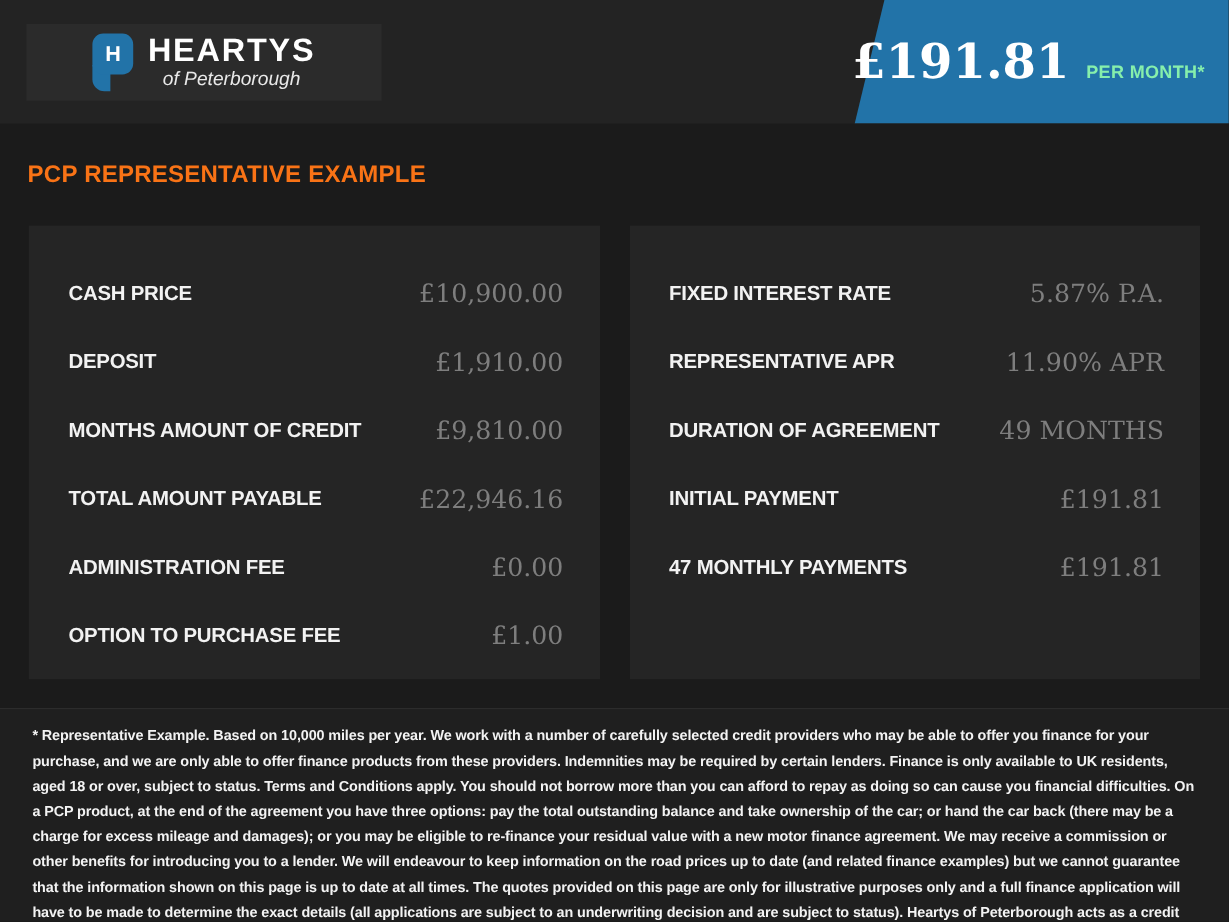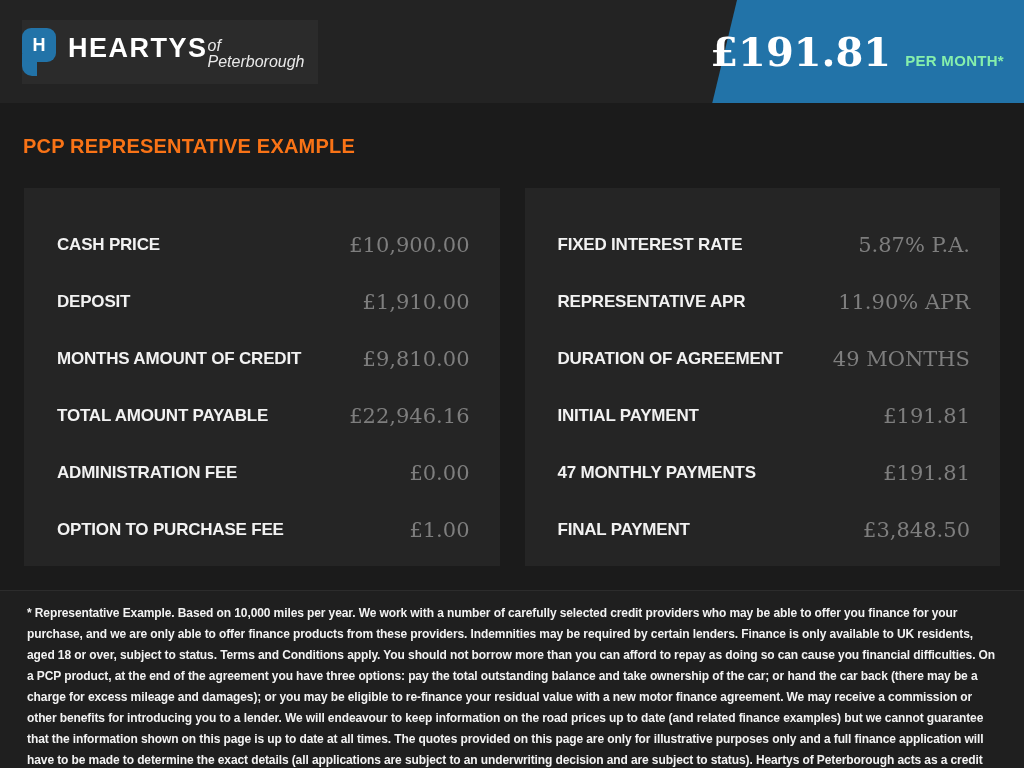--- a/index.html
+++ b/index.html
@@ -10,21 +10,21 @@
   .header { position:relative; height:103px; background:#232323; overflow:hidden; }
   .logo-box { position:absolute; left:22px; top:20px; width:296px; height:64px;
               background:#2b2b2b; display:flex; align-items:center; justify-content:center; }
   .p-icon { position:relative; width:34px; height:48px; margin-right:12px; flex:0 0 auto; }
   .p-icon .bowl { position:absolute; top:0; left:0; width:34px; height:34px;
                   background:var(--accent,#2273a8); border-radius:9px;
                   display:flex; align-items:center; justify-content:center; }
   .p-icon .bowl span { color:#fff; font-weight:800; font-size:18px; }
   .p-icon .stem { position:absolute; left:0; top:26px; width:15px; height:22px;
                   background:var(--accent,#2273a8); border-bottom-left-radius:10px; }
-  .logo-words { display:flex; flex-direction:row; line-height:1; }
+  .logo-words { display:flex; flex-direction:column; line-height:1; }
   .brand { color:#fff; font-weight:800; font-size:27px; letter-spacing:1.5px; }
   .tagline { color:#e9e9e9; font-style:italic; font-size:16px; margin-top:3px; align-self:center; }
 
   .blue-wedge { position:absolute; top:0; left:737px; width:420px; height:103px;
                 background:var(--accent,#2273a8); transform:skewX(-13.5deg);
                 transform-origin:top left; }
   .price-banner { position:absolute; top:0; right:20px; height:103px;
                   display:flex; align-items:center; }
   .price-inner { display:flex; align-items:baseline; gap:14px; }
   .price-amount { font-family:"DejaVu Serif", serif; font-weight:700;
@@ -120,23 +120,19 @@
         <span class="fvalue">49 MONTHS</span>
       </div>
         <div class="frow">
         <span class="flabel">INITIAL PAYMENT</span>
         <span class="fvalue">£191.81</span>
       </div>
         <div class="frow">
         <span class="flabel">47 MONTHLY PAYMENTS</span>
         <span class="fvalue">£191.81</span>
       </div>
-        <div class="frow">
-        <span class="flabel">FINAL PAYMENT</span>
-        <span class="fvalue">£3,848.50</span>
-      </div>
       </div>
   </div>
 </div>
 
 <div class="footer">
   <p class="disclaimer">* Representative Example. Based on 10,000 miles per year. We work with a number of carefully selected credit providers who may be able to offer you finance for your purchase, and we are only able to offer finance products from these providers. Indemnities may be required by certain lenders. Finance is only available to UK residents, aged 18 or over, subject to status. Terms and Conditions apply. You should not borrow more than you can afford to repay as doing so can cause you financial difficulties. On a PCP product, at the end of the agreement you have three options: pay the total outstanding balance and take ownership of the car; or hand the car back (there may be a charge for excess mileage and damages); or you may be eligible to re-finance your residual value with a new motor finance agreement. We may receive a commission or other benefits for introducing you to a lender. We will endeavour to keep information on the road prices up to date (and related finance examples) but we cannot guarantee that the information shown on this page is up to date at all times. The quotes provided on this page are only for illustrative purposes only and a full finance application will have to be made to determine the exact details (all applications are subject to an underwriting decision and are subject to status). Heartys of Peterborough acts as a credit broker and not a lender. Address: 10 Flaxley Road, Peterborough, PE2 9FT</p>
 </div>
 
 </body></html>

